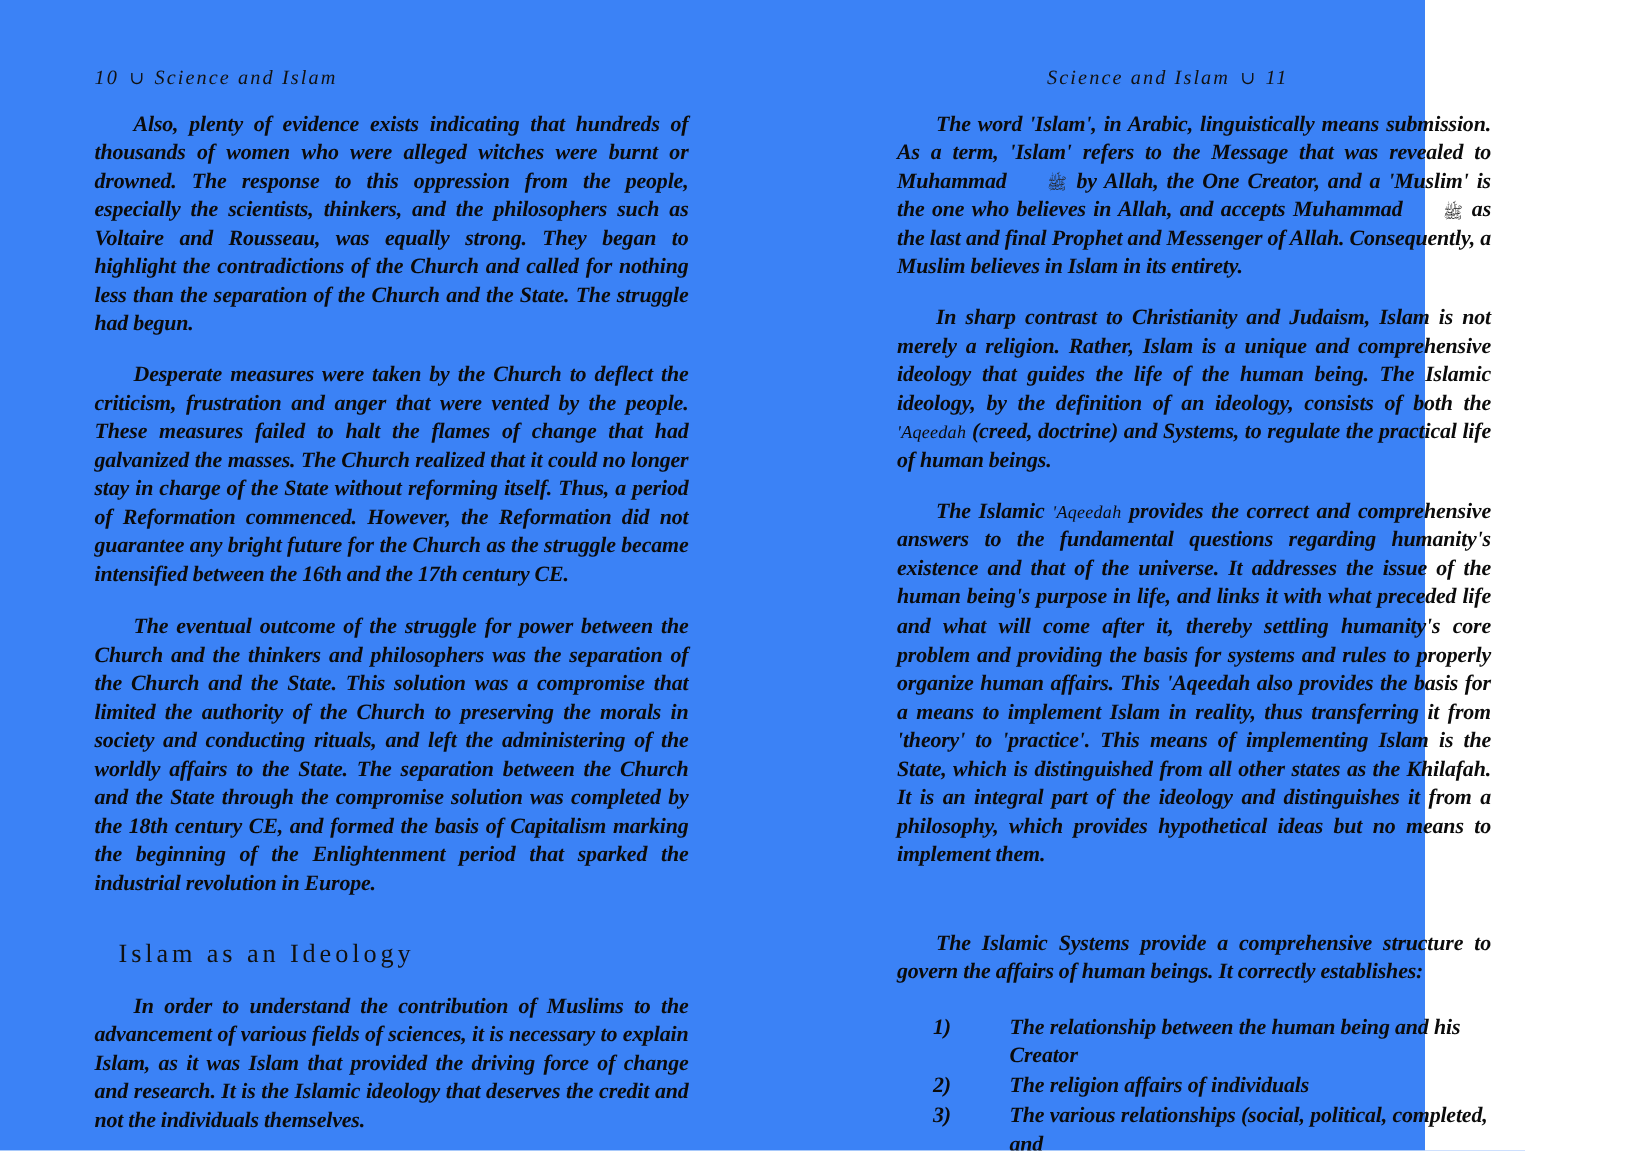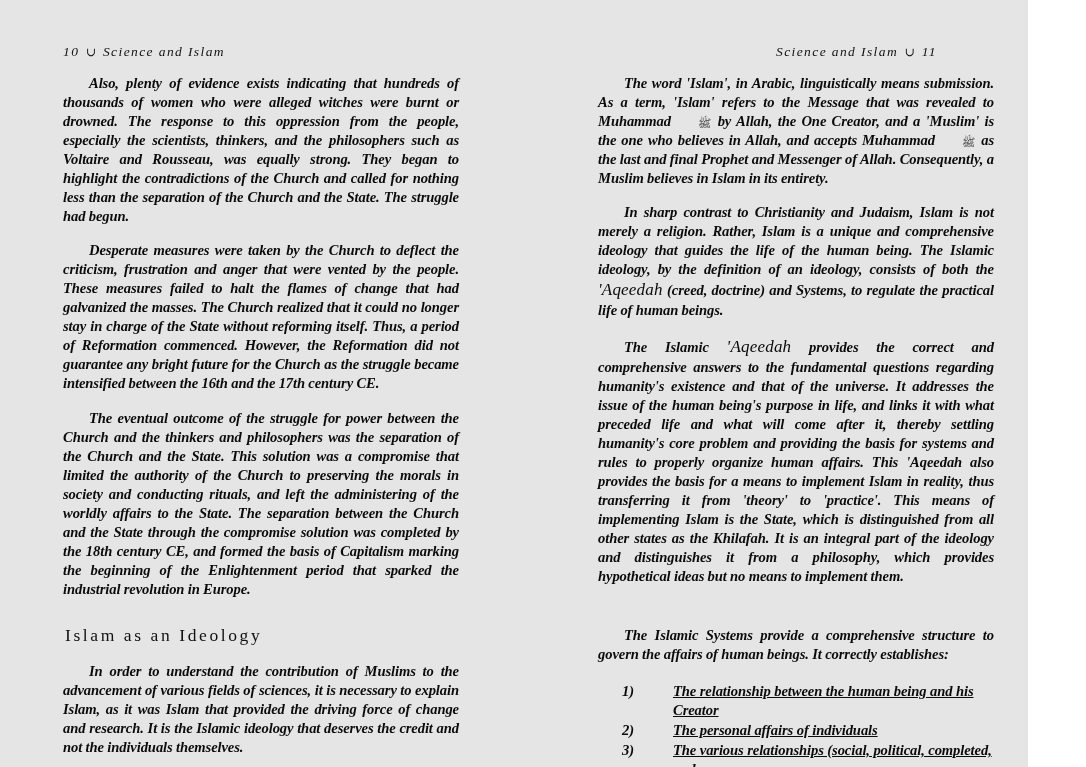--- a/index.html
+++ b/index.html
@@ -10,23 +10,23 @@
   }
   body {
     width: 1086px;
     height: 767px;
     font-family: "Liberation Serif", "DejaVu Serif", serif;
     color: #0b0b0b;
     overflow: hidden;
   }
   .spread {
     position: relative;
-    width: 1028px;
+    width: 950px;
     height: 767px;
-    background: #e5e5e5;
+    background: #3b82f6;
   }
 
   
   .runhead {
     position: absolute;
     top: 44px;
     font-size: 13.5px;
     font-style: italic;
     letter-spacing: 1.4px;
     white-space: nowrap;
@@ -61,33 +61,33 @@
     text-align: justify;
     text-indent: 26px;
     letter-spacing: -0.1px;
     word-spacing: -0.2px;
     -webkit-font-smoothing: none;
   }
   p.para.tight { margin-bottom: 14px; margin-top: 40px; }
 
   
   h2.section-heading {
-    margin: 26px 0 16px 2px;
+    margin: 26px 0 16px 16px;
     font-size: 17.5px;
     font-weight: normal;
     font-style: normal;
     letter-spacing: 2.6px;
     line-height: 1.2;
     color: #111;
   }
 
   
   .term {
     font-weight: normal;
-    font-size: 17px;
+    font-size: 12px;
     letter-spacing: 0.2px;
   }
 
   
   .honorific {
     font-family: "DejaVu Sans", sans-serif;
     font-weight: normal;
     font-style: normal;
     font-size: 11px;
     line-height: 0;
@@ -113,21 +113,21 @@
     font-weight: bold;
     letter-spacing: -0.1px;
   }
   ol.numbered-list > li .marker {
     position: absolute;
     left: 24px;
     top: 0;
     font-style: italic;
     font-weight: bold;
   }
-  ol.numbered-list > li .item-text { display: block; text-decoration: underline; }
+  ol.numbered-list > li .item-text { display: block; }
   ol.numbered-list > li .cont { display: block; padding-left: 12px; }
 </style>
 </head>
 <body>
 
 <div class="spread">
 
   <div class="runhead runhead-left">
     <span>10</span>
     <span class="sep">∪</span>
@@ -167,21 +167,21 @@
 
     <p class="para tight">The Islamic Systems provide a comprehensive structure to govern the affairs of human beings. It correctly establishes:</p>
 
     <ol class="numbered-list">
       <li>
         <span class="marker">1)</span>
         <span class="item-text">The relationship between the human being and his Creator</span>
       </li>
       <li>
         <span class="marker">2)</span>
-        <span class="item-text">The personal affairs of individuals</span>
+        <span class="item-text">The religion affairs of individuals</span>
       </li>
       <li>
         <span class="marker">3)</span>
         <span class="item-text">The various relationships (social, political, completed, and</span>
         <span class="cont">international) that exist in the society</span>
       </li>
     </ol>
 
   </div>
 

